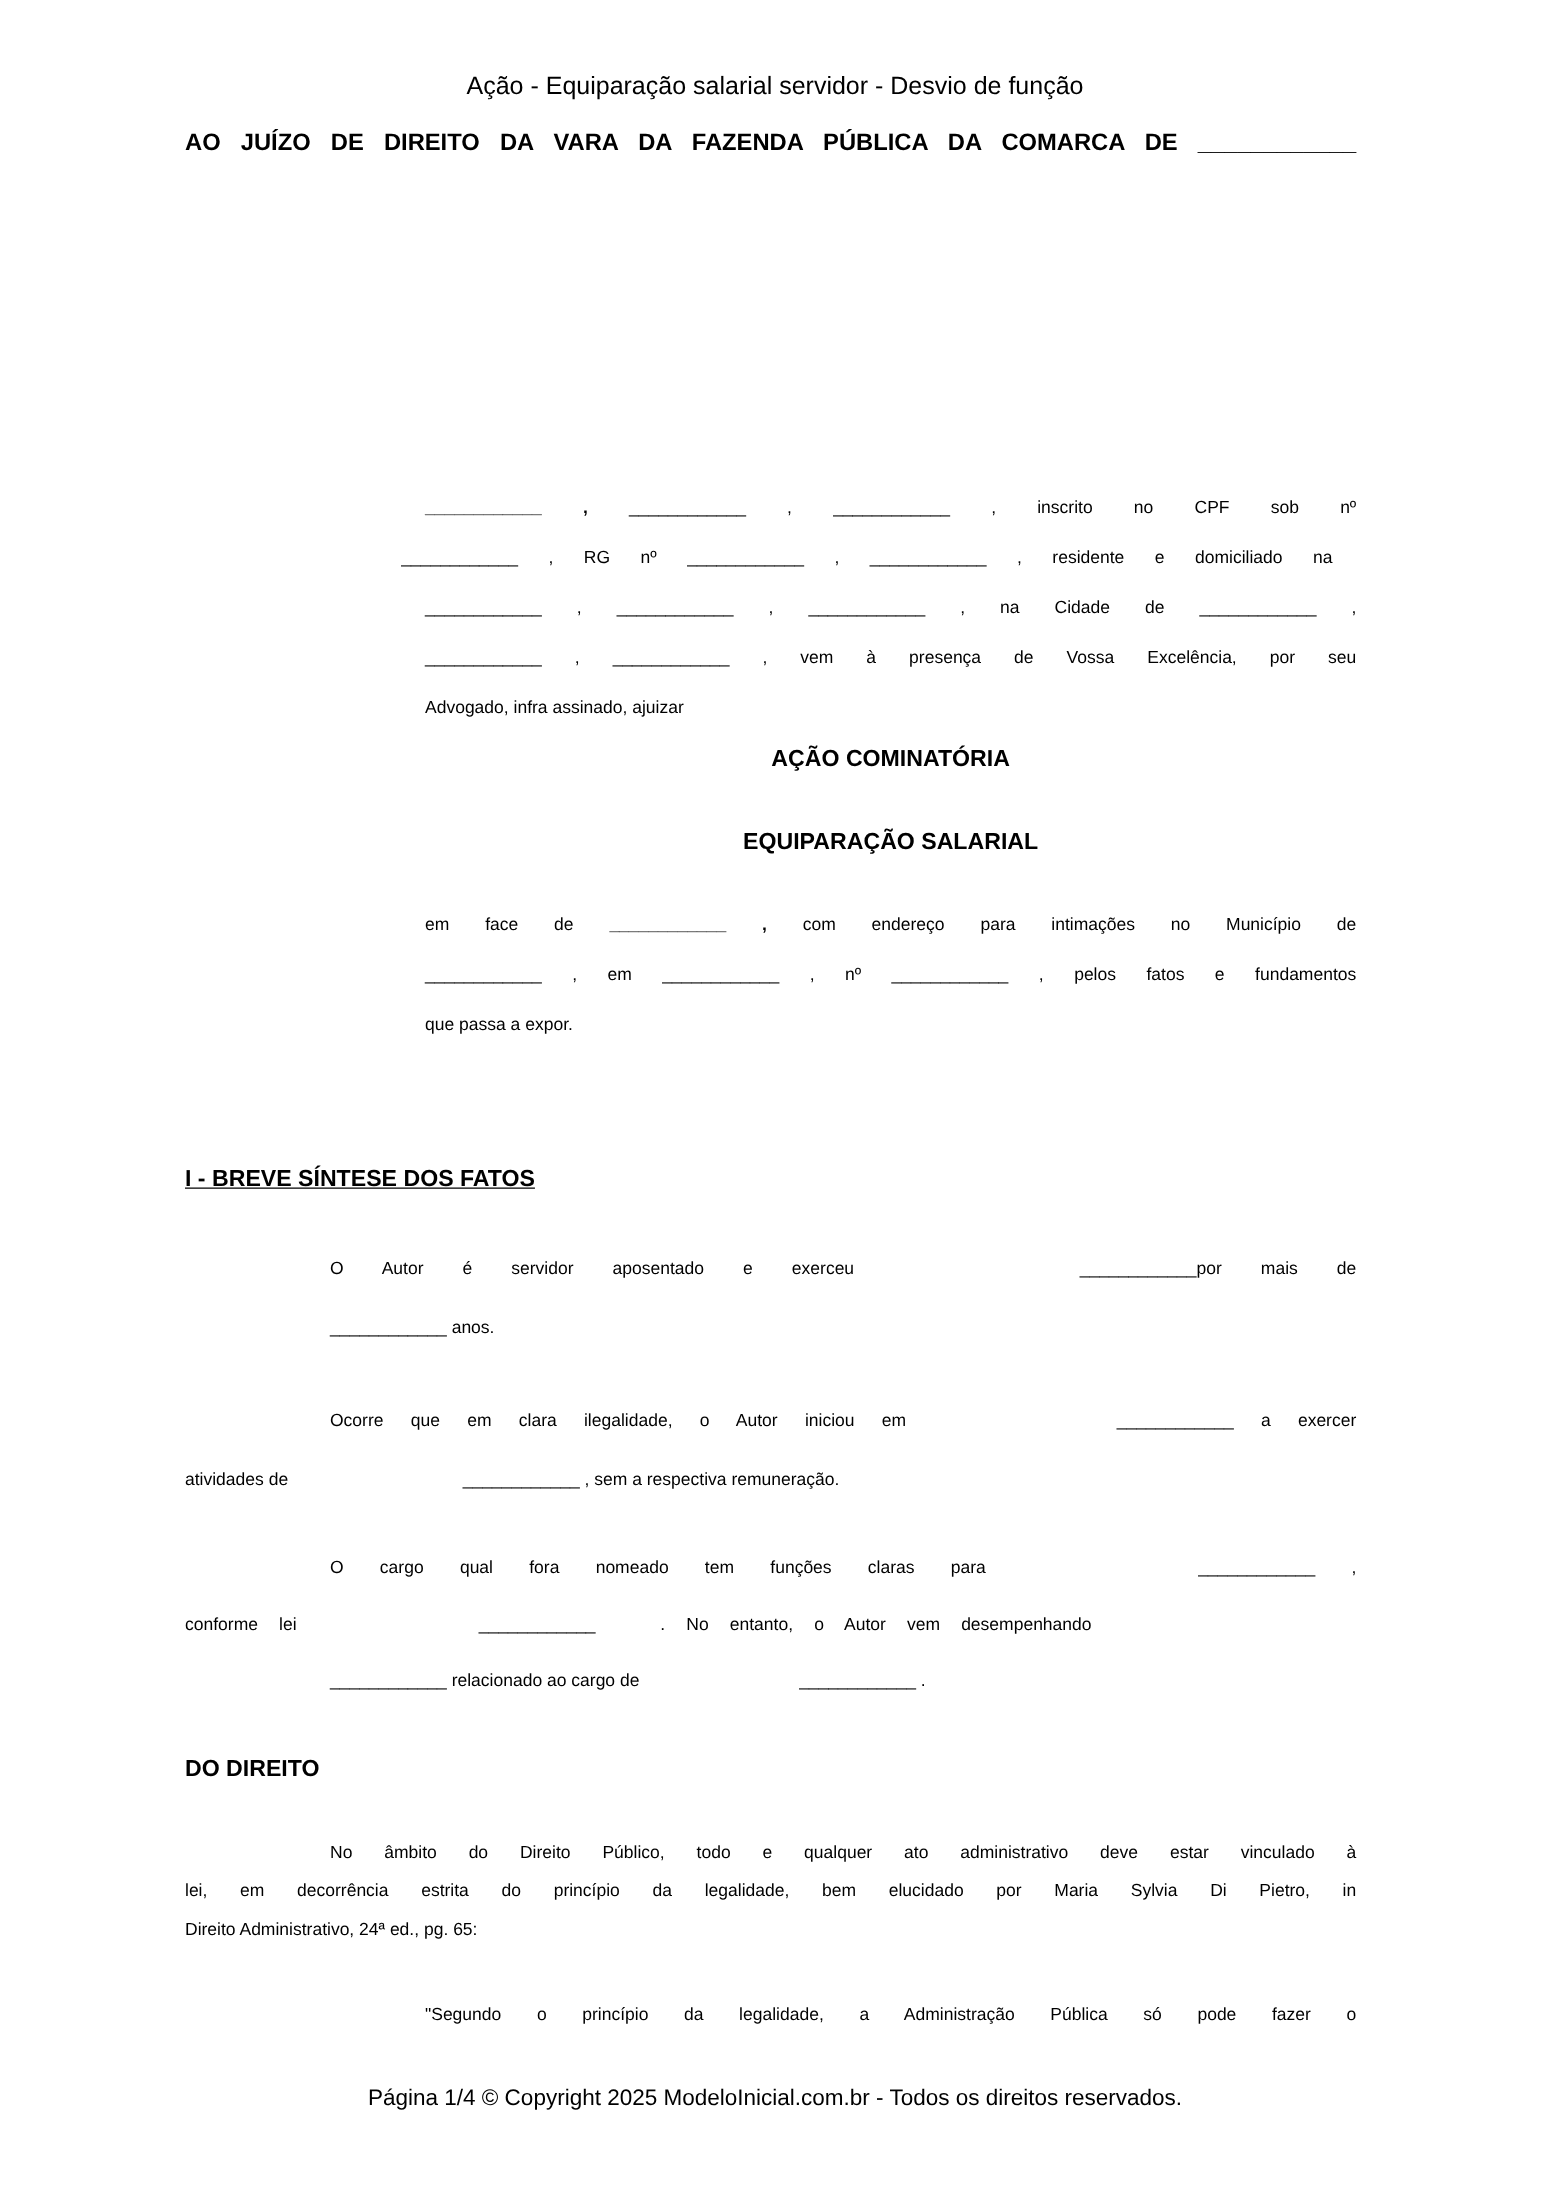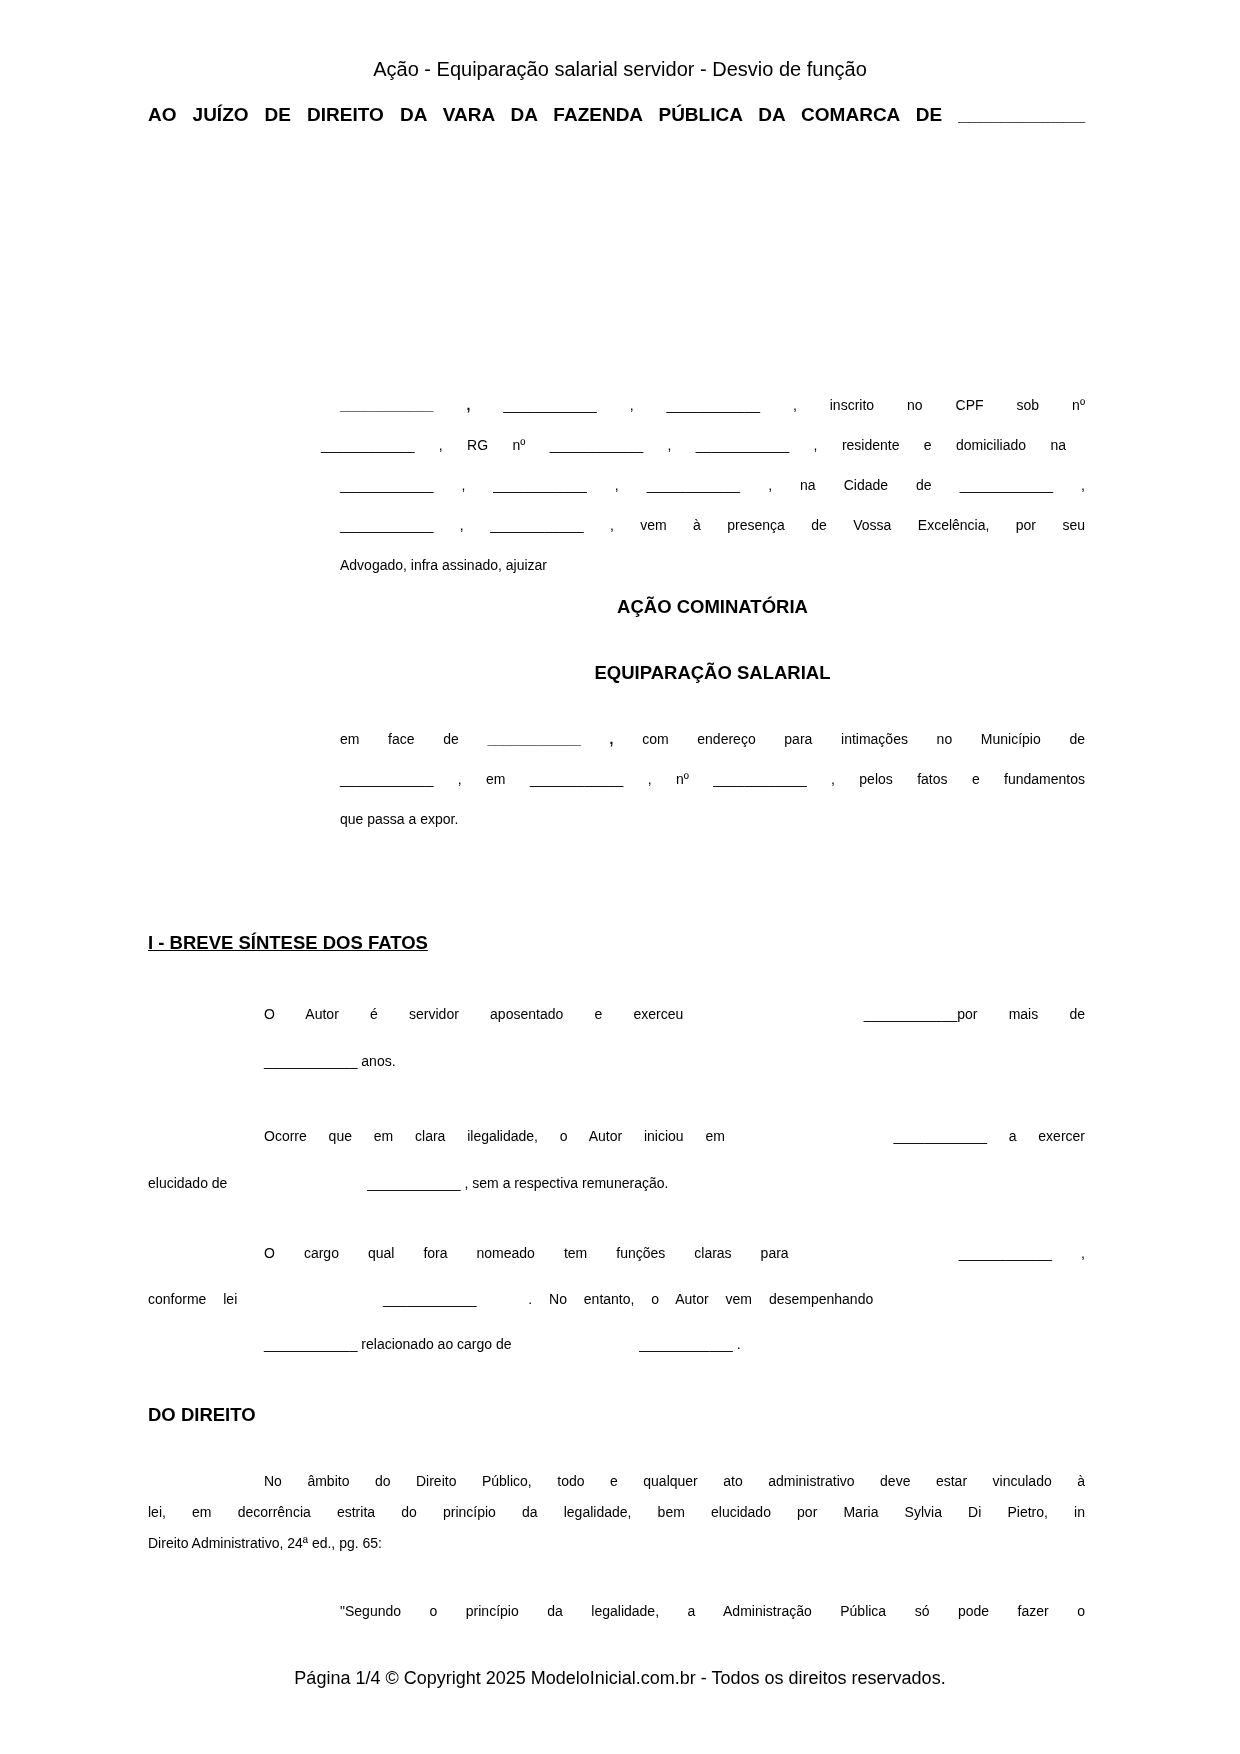--- a/index.html
+++ b/index.html
@@ -101,21 +101,21 @@
     </div>
   </div>
 
   <div>
     <div class="line just" style="left:264px;top:1125px;width:821px;">
       <span>Ocorre que em clara ilegalidade, o Autor iniciou em</span>
       <span class="tab" style="width:125px;"></span>
       <span>____________ a exercer</span>
     </div>
     <div class="line" style="left:148px;top:1172px;">
-      <span>elucidado de</span>
+      <span>atividades de</span>
       <span class="tab" style="width:132px;"></span>
       <span>____________ , sem a respectiva remuneração.</span>
     </div>
   </div>
 
   <div>
     <div class="line just" style="left:264px;top:1242px;width:821px;">
       <span>O cargo qual fora nomeado tem funções claras para</span>
       <span class="tab" style="width:112px;"></span>
       <span>____________ ,</span>

